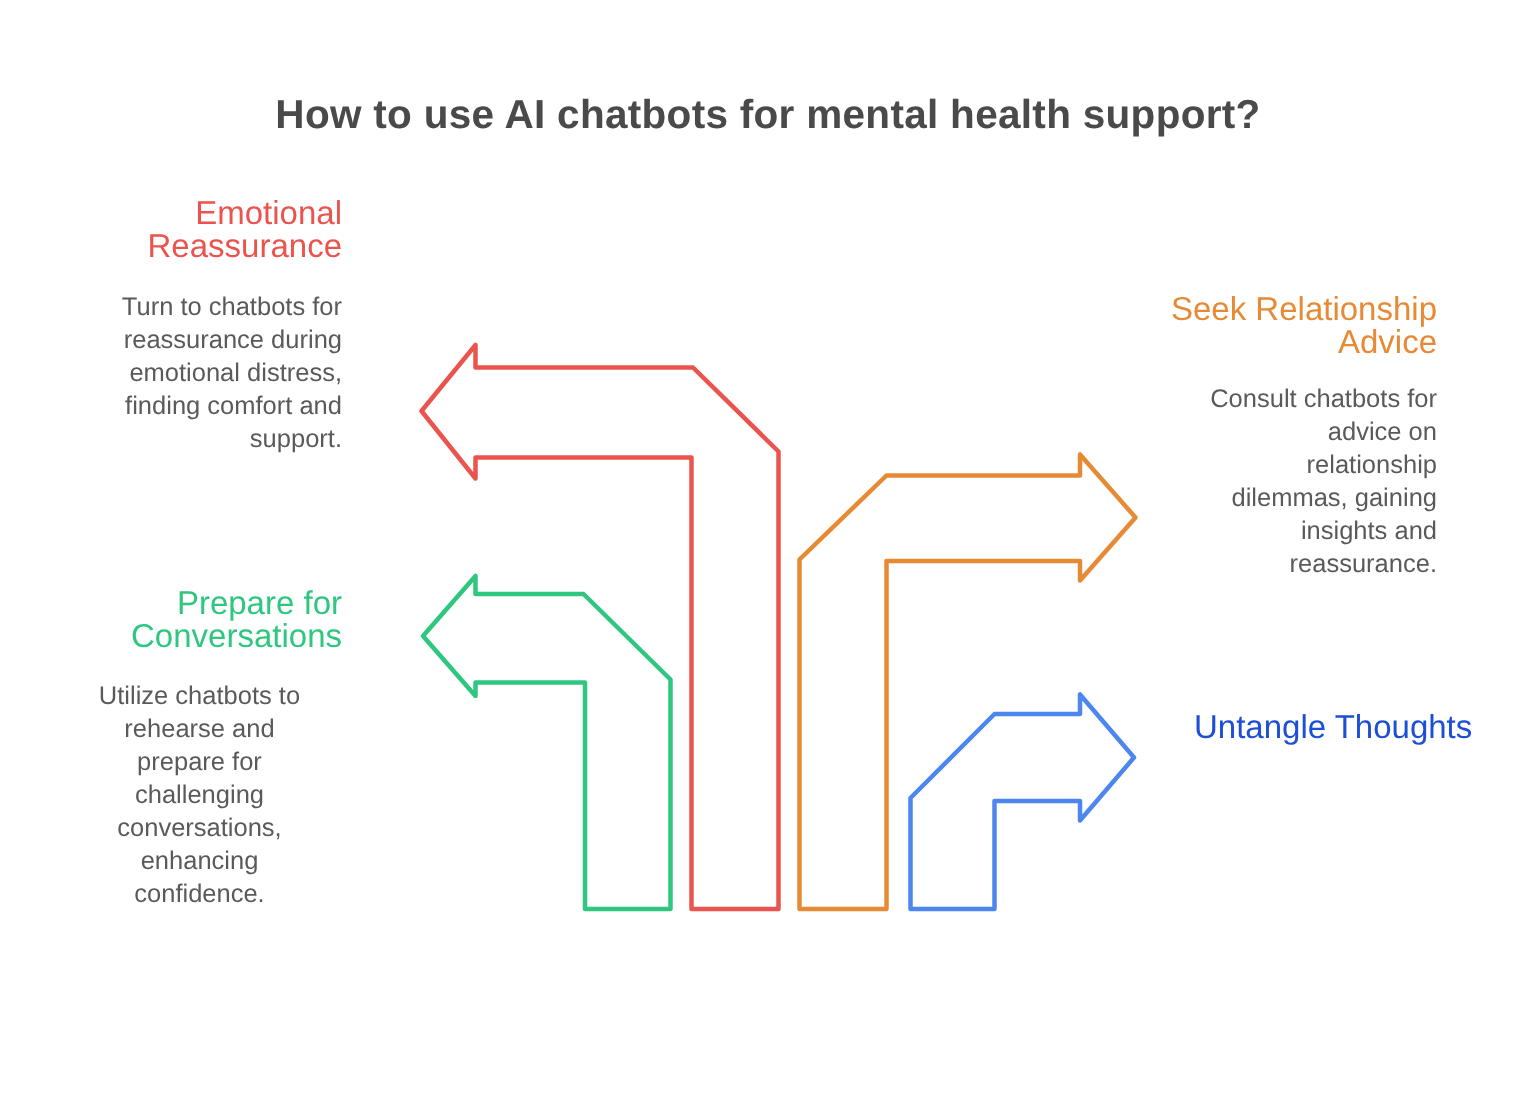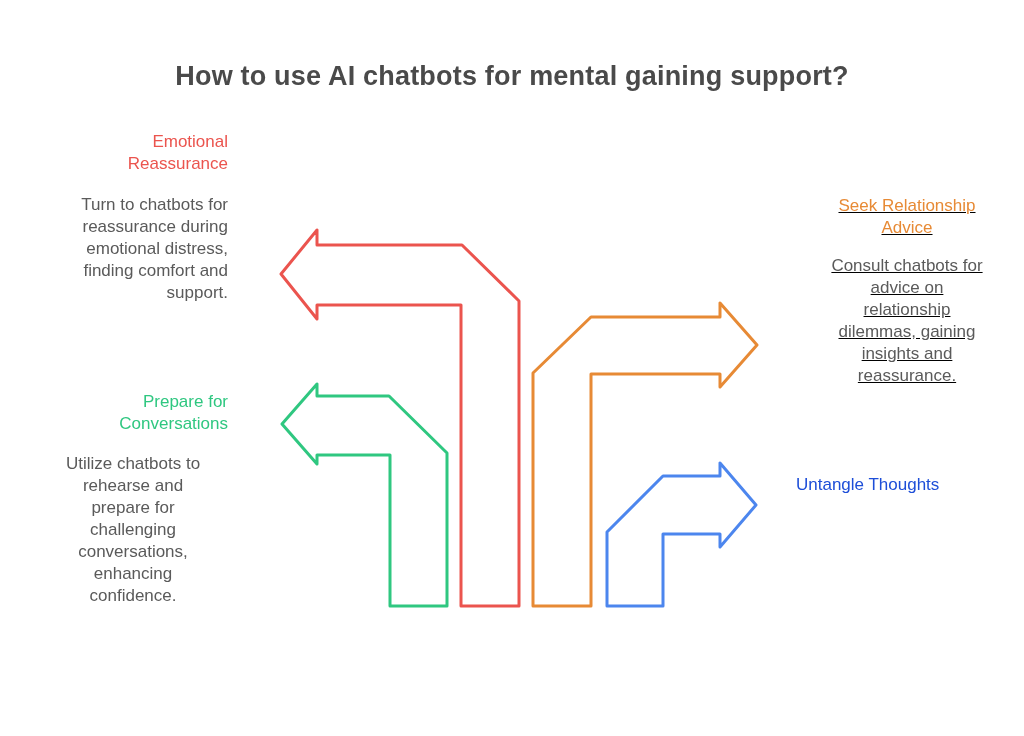--- a/index.html
+++ b/index.html
@@ -37,21 +37,21 @@
   .arrow {
     fill: none;
     stroke-width: 3;
     stroke-linejoin: round;
     stroke-linecap: round;
   }
   .section {
     position: absolute;
   }
   .section .heading {
-    font-size: 17px;
+    font-size: 22px;
     line-height: 22px;
     white-space: pre-line;
   }
   .section .body {
     font-size: 17px;
     line-height: 22px;
     color: #5a5a5a;
     white-space: pre-line;
   }
   .sec-emotional {
@@ -62,41 +62,40 @@
   }
   .sec-emotional .body { margin-top: 19px; }
   .sec-prepare {
     left: 38px;
     top: 391px;
     width: 190px;
     text-align: right;
   }
   .sec-prepare .body { margin-top: 18px; text-align: center; }
   .sec-advice {
-    left: 818px;
+    left: 780px;
     top: 195px;
     width: 178px;
-    text-align: center;
-    text-decoration: underline;
+    text-align: right;
   }
   .sec-advice .body { margin-top: 16px; }
   .sec-untangle {
     left: 796px;
     top: 474px;
     width: 186px;
     text-align: left;
   }
   .sec-untangle .body { margin-top: 22px; }
 </style>
 </head>
 <body>
 
 <div class="canvas">
 
-  <h1 class="title">How to use AI chatbots for mental gaining support?</h1>
+  <h1 class="title">How to use AI chatbots for mental health support?</h1>
 
   <svg class="arrows" viewBox="0 0 1024 736" aria-hidden="true">
     <polygon class="arrow" points="281,274 317,230 317,245 462,245 519,301 519,606 461,606 461,305 317,305 317,319" stroke="#eb544e"></polygon>
     <polygon class="arrow" points="282,424 317,384 317,396 389,396 447,453 447,606 390,606 390,455 317,455 317,464" stroke="#2fc780"></polygon>
     <polygon class="arrow" points="757,345 720,303 720,317 591,317 533,373 533,606 591,606 591,374 720,374 720,387" stroke="#e78a35"></polygon>
     <polygon class="arrow" points="756,505 720,463 720,476 663,476 607,532 607,606 663,606 663,534 720,534 720,547" stroke="#4c86ee"></polygon>
   </svg>
 
   <div class="section sec-emotional">
     <div class="heading" style="color: rgb(235, 84, 78);">Emotional

